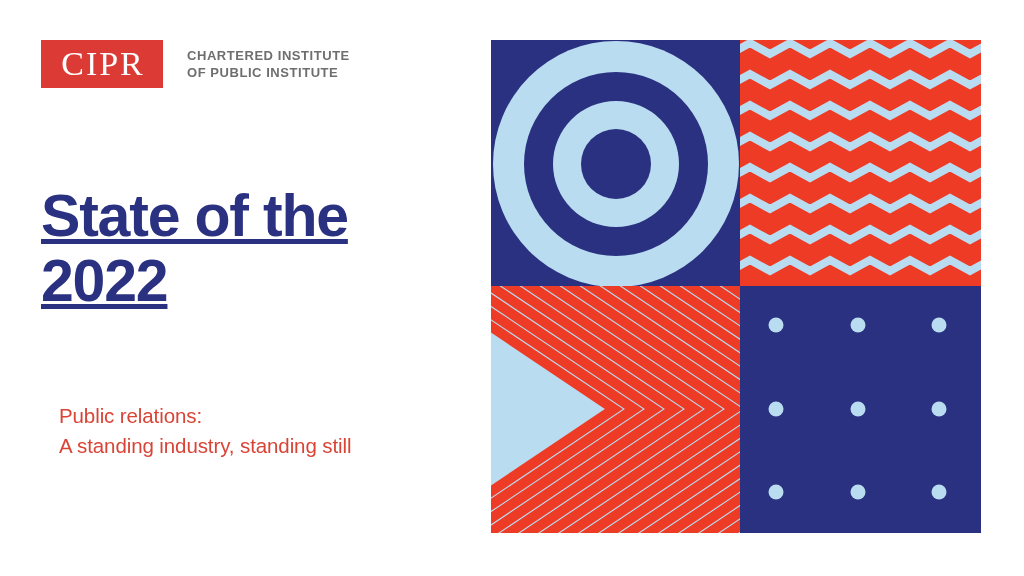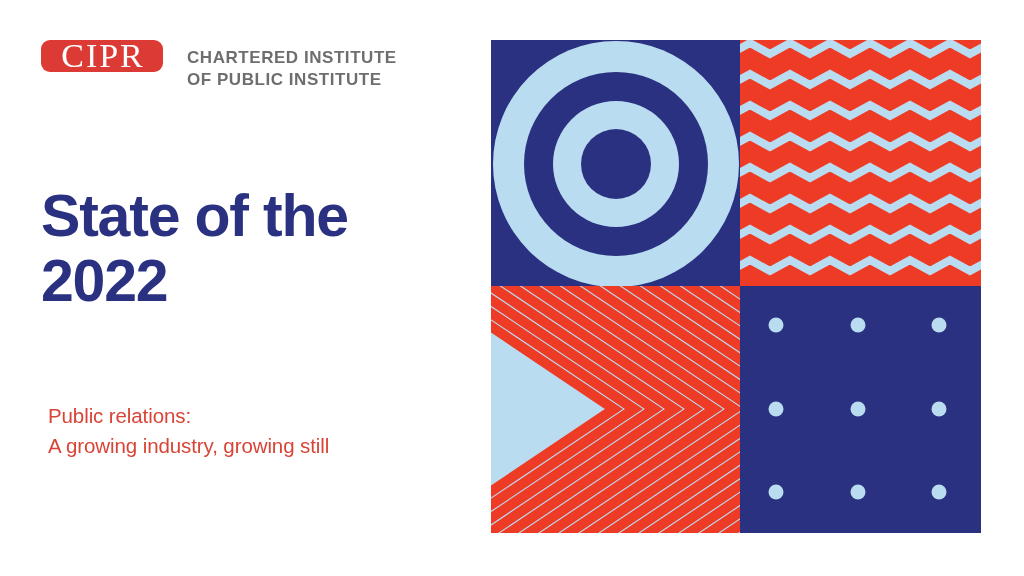--- a/index.html
+++ b/index.html
@@ -19,64 +19,63 @@
   
   .logo-block {
     position: absolute;
     left: 41px;
     top: 40px;
     display: flex;
     align-items: flex-start;
   }
   .logo-mark {
     width: 122px;
-    height: 32px;
+    height: 48px;
     background: #DC3B35;
     display: flex;
     align-items: center;
     justify-content: center;
-    border-radius: 9px;
   }
   .logo-mark-text {
     color: #ffffff;
     font-family: "Liberation Serif", serif;
     font-size: 34px;
     line-height: 1;
     letter-spacing: 2px;
     font-weight: 400;
     padding-left: 2px;
   }
   .logo-tagline {
     margin-left: 24px;
     margin-top: 7px;
     color: #6E6E6E;
-    font-size: 17px;
+    font-size: 13px;
     font-weight: bold;
     line-height: 1.32;
     letter-spacing: 0.55px;
   }
   .logo-tagline div { white-space: nowrap; }
 
   
   .headline {
     position: absolute;
     left: 41px;
     top: 184px;
     color: #2A3180;
     font-size: 59px;
     font-weight: bold;
     line-height: 1.11;
     letter-spacing: -1.2px;
   }
-  .headline div { white-space: nowrap; }
+  .headline div { white-space: nowrap; text-decoration: underline; }
 
   
   .subtitle {
     position: absolute;
-    left: 48px;
+    left: 59px;
     top: 401px;
     color: #D94436;
     font-size: 20.5px;
     font-weight: 400;
     line-height: 1.46;
     letter-spacing: -0.1px;
   }
   .subtitle div { white-space: nowrap; }
 
   
@@ -123,21 +122,21 @@
     </div>
   </div>
 
   <div class="headline">
     <div>State of the</div>
     <div>2022</div>
   </div>
 
   <div class="subtitle">
     <div>Public relations:</div>
-    <div>A growing industry, growing still</div>
+    <div>A standing industry, standing still</div>
   </div>
 
   <div class="graphic">
 
     <div class="cell cell-target">
       <svg viewBox="0 0 249 246" preserveAspectRatio="none">
         <rect x="0" y="0" width="249" height="246" fill="#2A3180"></rect>
         <circle cx="125" cy="124" r="123" fill="#B9DCF0"></circle>
         <circle cx="125" cy="124" r="92" fill="#2A3180"></circle>
         <circle cx="125" cy="124" r="63" fill="#B9DCF0"></circle>

